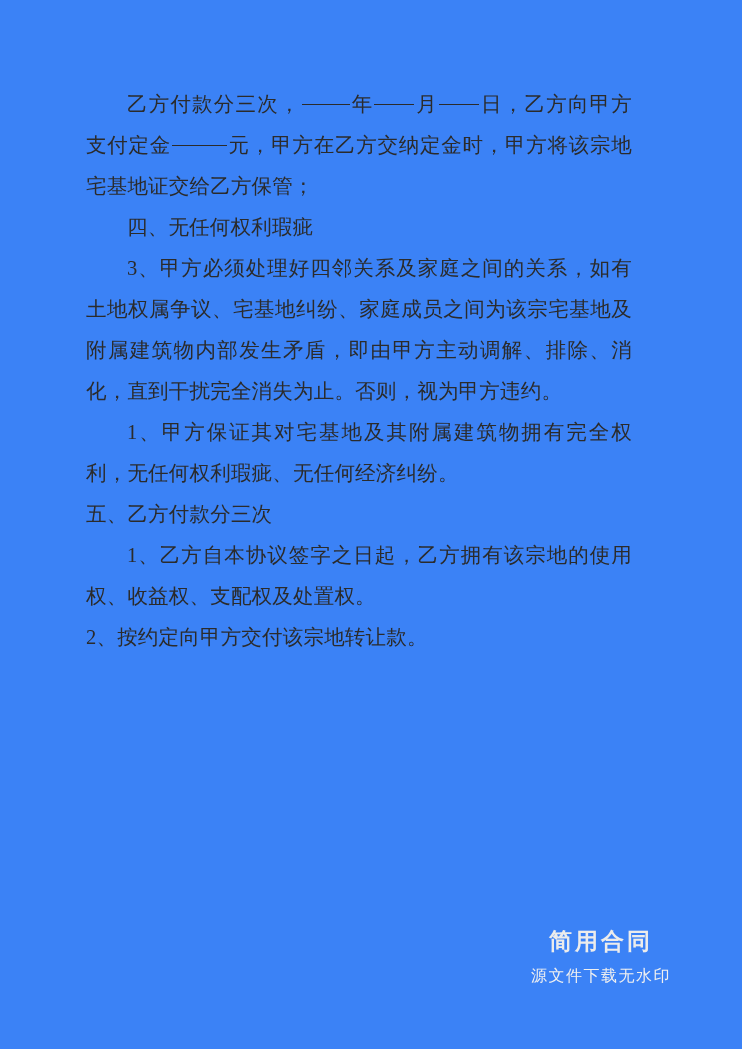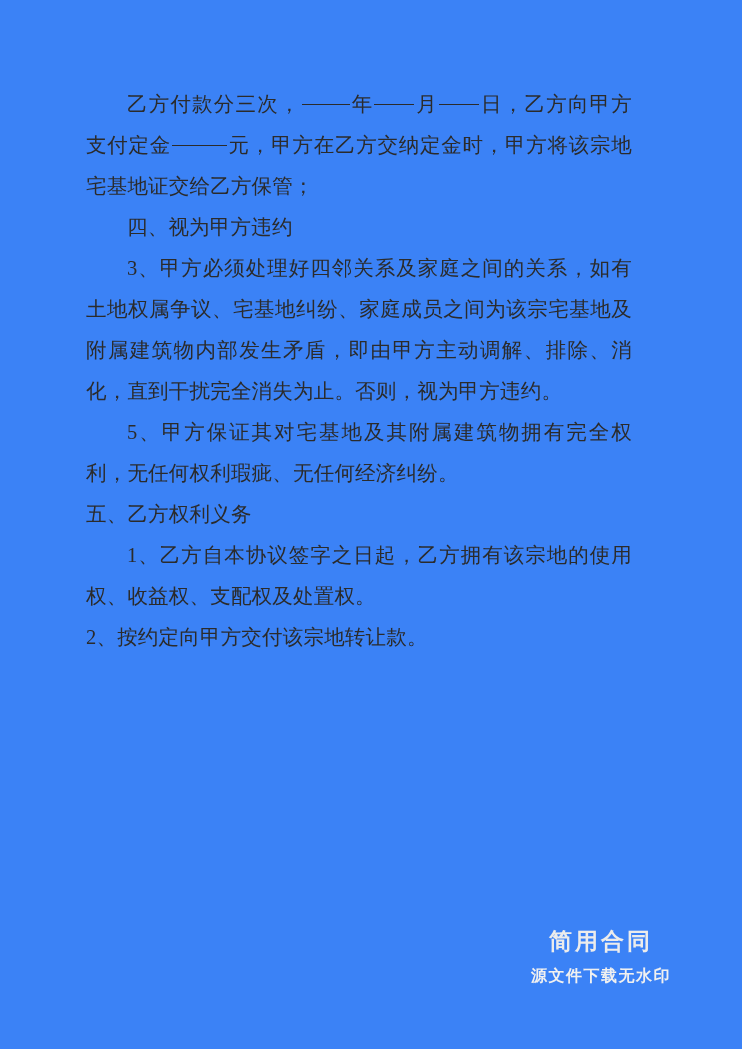--- a/index.html
+++ b/index.html
@@ -64,38 +64,38 @@
     font-size: 23px;
     font-weight: bold;
     letter-spacing: 3px;
     color: #ececec;
     line-height: 1.25;
     white-space: nowrap;
   }
   .wm-sub {
     font-family: "DejaVu Sans", "Liberation Sans", sans-serif;
     font-size: 16px;
-    font-weight: bold;
+    font-weight: normal;
     letter-spacing: 1.5px;
     color: #f0f0f0;
     margin-top: 10px;
     white-space: nowrap;
   }
 </style>
 </head>
 <body>
 
 <div class="page">
 
   <div class="doc-body">
       <p class="para indent" id="p1"><span>乙方付款分三次，</span><span class="blank w25">&nbsp;</span><span>年</span><span class="blank w2">&nbsp;</span><span>月</span><span class="blank w2">&nbsp;</span><span>日，乙方向甲方支付定金</span><span class="blank w3">&nbsp;</span><span>元，甲方在乙方交纳定金时，甲方将该宗地宅基地证交给乙方保管；</span></p>
-      <p class="para indent" id="p4"><span>四、视为甲方违约</span></p>
+      <p class="para indent" id="p4"><span>四、无任何权利瑕疵</span></p>
       <p class="para indent" id="p7"><span>3、甲方必须处理好四邻关系及家庭之间的关系，如有土地权属争议、宅基地纠纷、家庭成员之间为该宗宅基地及附属建筑物内部发生矛盾，即由甲方主动调解、排除、消化，直到干扰完全消失为止。否则，视为甲方违约。</span></p>
-      <p class="para indent" id="p8"><span>5、甲方保证其对宅基地及其附属建筑物拥有完全权利，无任何权利瑕疵、无任何经济纠纷。</span></p>
-      <p class="para flush" id="p9"><span>五、乙方权利义务</span></p>
+      <p class="para indent" id="p8"><span>1、甲方保证其对宅基地及其附属建筑物拥有完全权利，无任何权利瑕疵、无任何经济纠纷。</span></p>
+      <p class="para flush" id="p9"><span>五、乙方付款分三次</span></p>
       <p class="para indent" id="p10"><span>1、乙方自本协议签字之日起，乙方拥有该宗地的使用权、收益权、支配权及处置权。</span></p>
       <p class="para flush" id="p11"><span>2、按约定向甲方交付该宗地转让款。</span></p>
     </div>
 
   <div class="watermark">
     <div class="wm-main">简用合同</div>
     <div class="wm-sub">源文件下载无水印</div>
   </div>
 
 </div>

